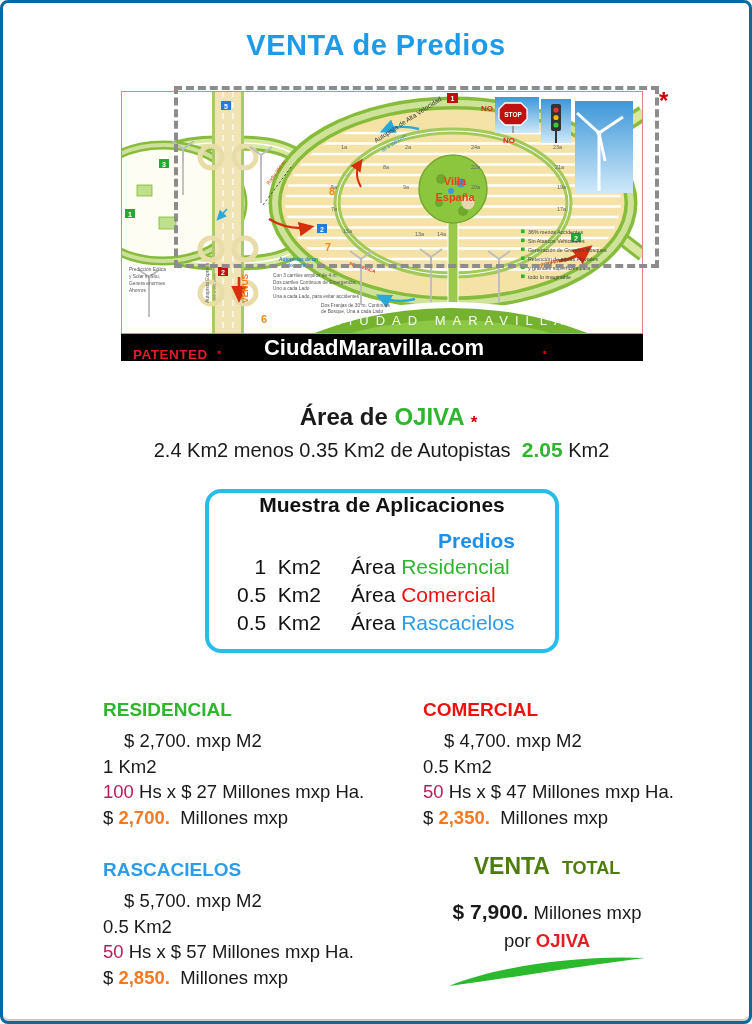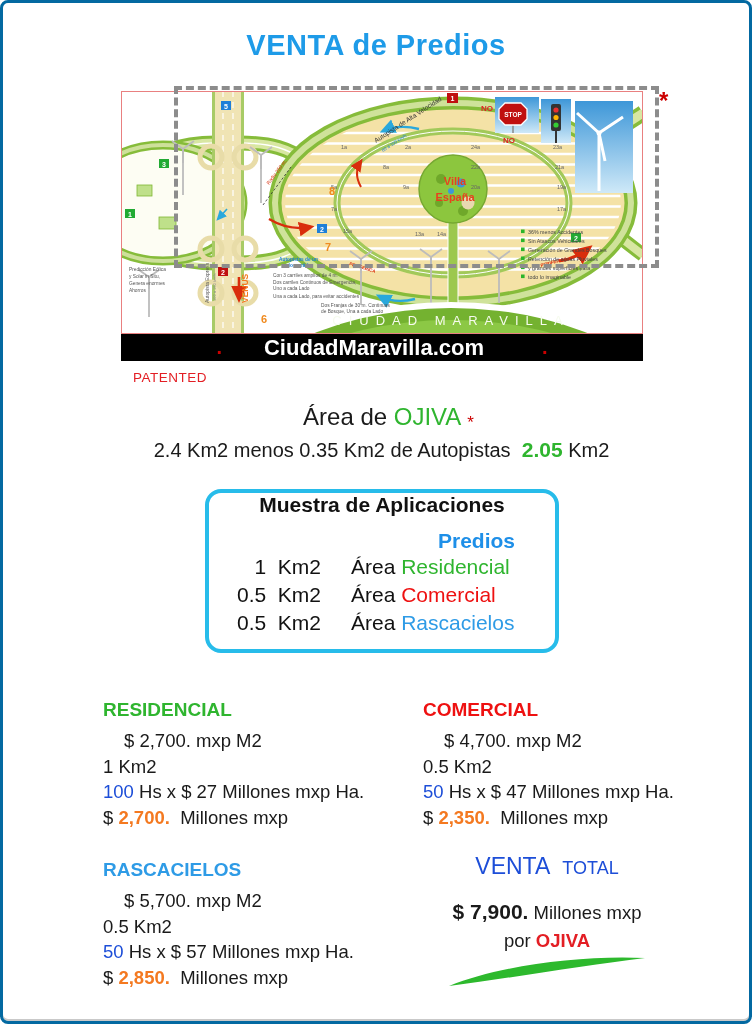--- a/index.html
+++ b/index.html
@@ -22,24 +22,24 @@
     font-size:22px; font-weight:bold;
   }
   .black-bar .dot{color:#cc0000; font-size:20px; font-weight:bold;}
   .black-bar .dot.left{margin-right:42px;}
   .black-bar .dot.right{margin-left:58px;}
   .dashed-frame{
     left:171px; top:83px; width:477px; height:174px;
     border:4px dashed #8c8c8c; pointer-events:none;
   }
   .map-asterisk{left:656px; top:84px; color:#cc0000; font-size:24px; font-weight:bold;}
-  .patented{left:130px; top:367px; color:#e31e24; font-size:13.5px; font-weight:normal; letter-spacing:0.5px;}
+  .patented{left:130px; top:344px; color:#e31e24; font-size:13.5px; font-weight:bold; letter-spacing:0.5px;}
 
   .area-block{left:0; right:0; top:400px; text-align:center; color:#1a1a1a;}
-  .area-title{font-size:24px; font-weight:normal;padding-left:25px;}
+  .area-title{font-size:24px; font-weight:bold;padding-left:25px;}
   .area-title .green{color:#2fb52f;}
   .area-title .ast{color:#cc0000; font-size:17px; position:relative; top:3px; margin-left:6px;}
   .area-calc{font-size:20px; margin-top:7px;padding-left:11px;}
   .area-calc .green{color:#2fb52f; font-weight:bold; font-size:21px;}
 
   .apps-box{
     left:202px; top:486px; width:354px; height:164px; box-sizing:border-box;
     border:4px solid #27bcea; border-radius:16px; 
     color:#111;
   }
@@ -47,29 +47,29 @@
   .apps-sub{padding-left:229px; font-size:21px; font-weight:bold; color:#1e8fe8; margin-top:12px;}
   .apps-row{display:flex; font-size:21px; line-height:28px;}
   .apps-row .qty{width:112px; text-align:right; white-space:pre;}
   .apps-row .gap{width:30px;}
   .apps-row .label{white-space:pre;}
   .c-green{color:#2fb52f;} .c-red{color:#ee1111;} .c-blue{color:#2e9be6;}
 
   .sec{width:320px; font-size:18.5px; color:#1a1a1a; line-height:25.8px;}
   .sec .h{font-size:19px; font-weight:bold; margin-bottom:5px;}
   .sec .indent{padding-left:21px;}
-  .sec .num-blue{color:#1d4ed8;}
+  .sec .num-blue{color:#be185d;}
   .sec .money{color:#f47920; font-weight:bold;}
   .sec .pre{white-space:pre;}
   .sec-res{left:100px; top:694px;}
   .sec-com{left:420px; top:694px;}
   .sec-ras{left:100px; top:854px;}
 
   .venta{left:418px; top:850px; width:252px; text-align:center;}
-  .venta-title{color:#1d4ed8; font-weight:normal; font-size:23px;}
+  .venta-title{color:#4d7c0f; font-weight:bold; font-size:23px;}
   .venta-title .sub{font-size:18px; margin-left:12px;}
   .venta-amount{margin-top:20px; font-size:18.5px; color:#1a1a1a;}
   .venta-amount .big{font-size:21px; font-weight:bold;}
   .venta-por{margin-top:6px; font-size:18.5px; color:#1a1a1a;}
   .venta-por .ojiva{color:#e31e24; font-weight:bold;}
   .swoosh{margin-top:1px;}
 </style>
 </head>
 <body>
 

